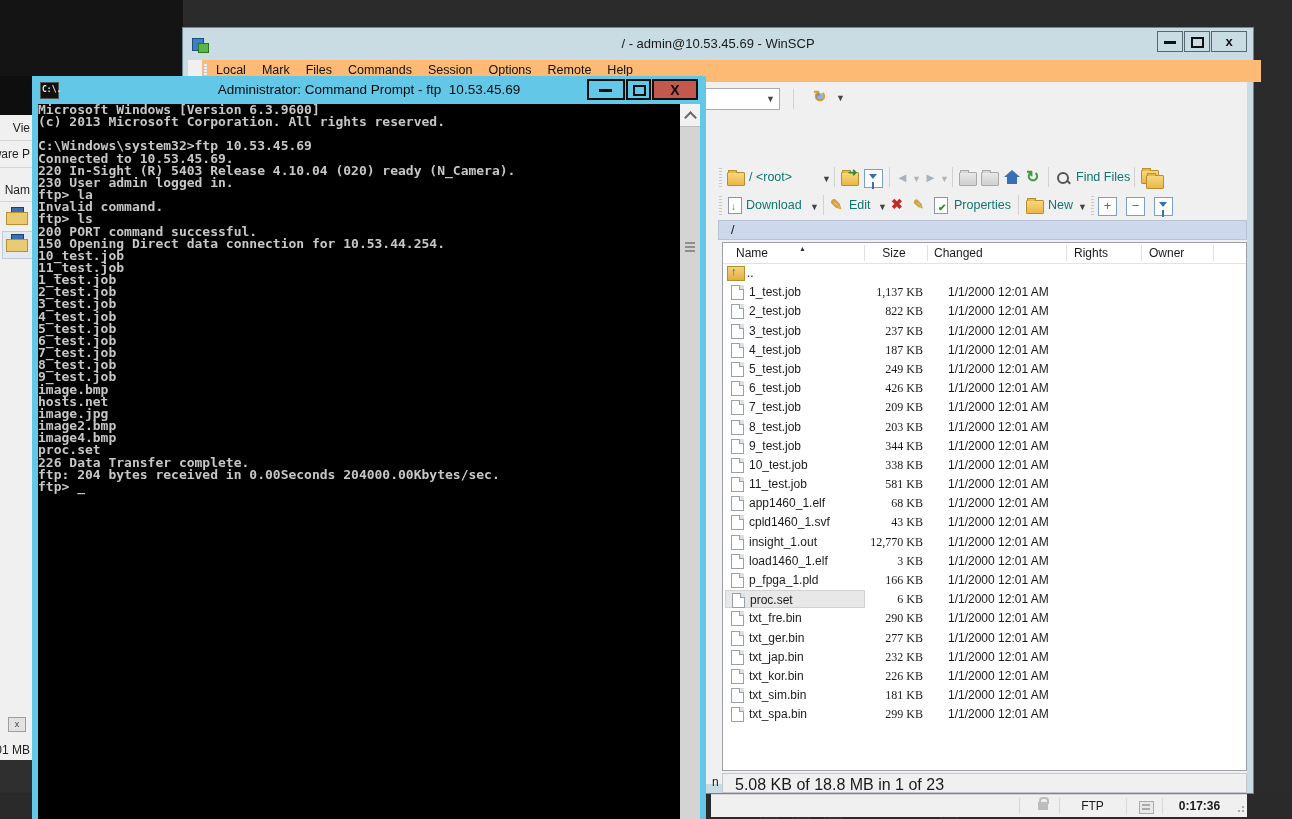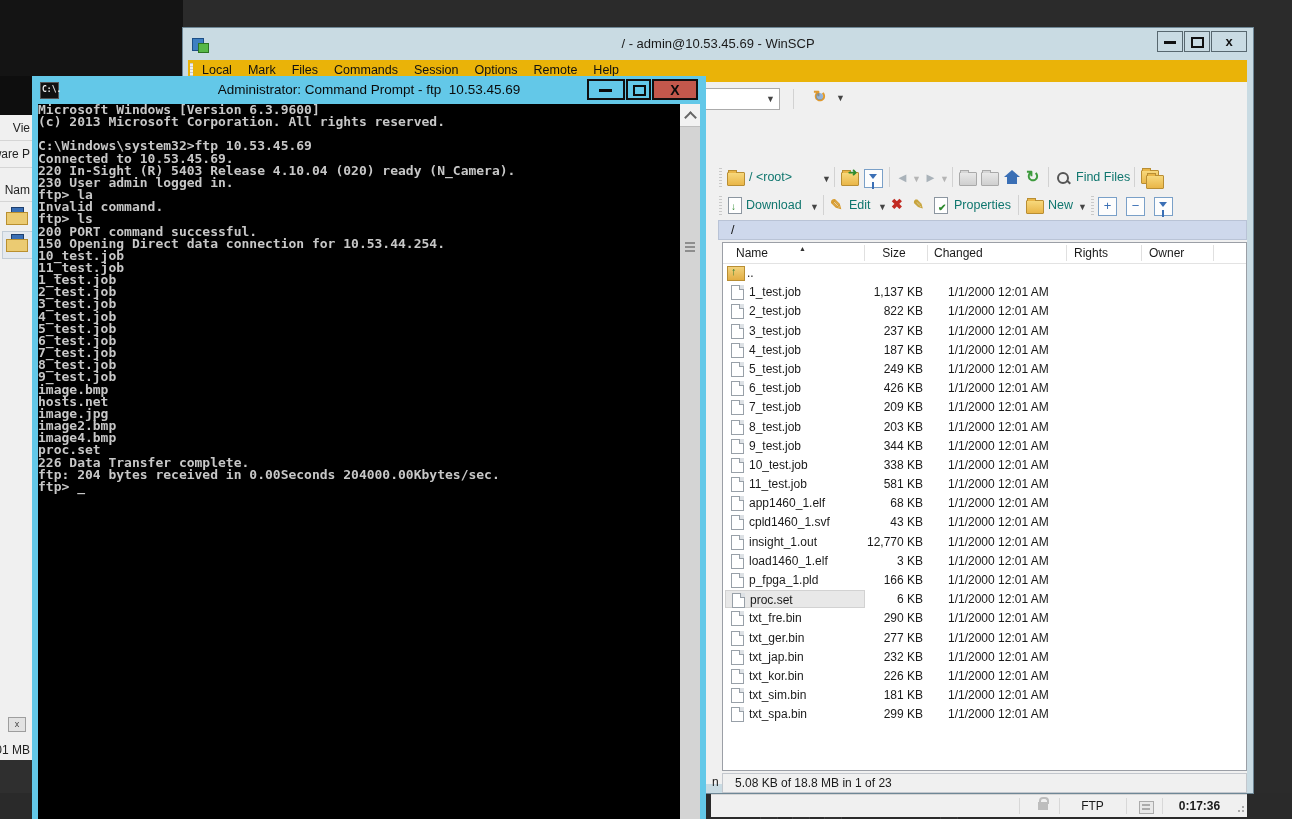--- a/index.html
+++ b/index.html
@@ -32,21 +32,21 @@
   #ws-appicon .a{position:absolute;left:0;top:2px;width:10px;height:11px;background:#3E7FC1;border:1px solid #1D4F86;}
   #ws-appicon .b{position:absolute;left:6px;top:7px;width:9px;height:8px;background:#57B847;border:1px solid #2C7423;}
   .ws-btn{position:absolute;top:3px;height:21px;border:1px solid #57676F;background:transparent;box-sizing:border-box;}
   .ws-btn .bar{position:absolute;left:50%;top:50%;width:12px;height:3px;margin:-1px 0 0 -6px;background:#111;}
   .ws-btn .sq{position:absolute;left:50%;top:50%;width:9px;height:7px;margin:-5px 0 0 -6px;border:2px solid #111;}
   .ws-btn .x{position:absolute;left:0;right:0;top:2px;text-align:center;font-size:13px;font-weight:bold;color:#111;}
   #ws-min{right:70px;width:26px;} #ws-max{right:43px;width:26px;} #ws-close{right:6px;width:36px;}
 
   #ws-body{position:absolute;left:5px;top:32px;width:1059px;height:724px;background:#F0F0F0;}
   
-  #ws-menu{position:absolute;left:0;top:0;width:100%;height:22px;background:#eab308;}
+  #ws-menu{position:absolute;left:14px;top:0;width:100%;height:22px;background:#fdba74;}
   .menu-item{display:inline-block;padding:0 8px;font-size:12.5px;line-height:21px;color:#111;}
   .grip{position:absolute;width:3px;background:repeating-linear-gradient(180deg,#C9C9C9 0 1px,#F0F0F0 1px 3px);}
   
   #ws-tbA{position:absolute;left:0;top:22px;width:100%;height:34px;}
   #ws-combo{position:absolute;left:420px;top:6px;width:170px;height:20px;background:#fff;border:1px solid #ABABAB;}
   .caret{font-size:9px;color:#444;}
   #ws-combo .caret{position:absolute;right:4px;top:5px;}
   #ws-syncicon{position:absolute;left:625px;top:5px;font-size:16px;font-weight:bold;color:#E09A2F;}
   #ws-syncicon:after{content:"";position:absolute;left:3px;top:6px;width:7px;height:7px;border-radius:50%;background:rgba(70,130,200,.55);}
   #ws-tbA .caret2{position:absolute;left:648px;top:11px;}
@@ -79,27 +79,27 @@
   .hdr{position:absolute;top:3px;font-size:12px;color:#1a1a1a;}
   .hdr-sep{position:absolute;top:2px;width:1px;height:16px;background:#E0E0E0;}
   #sortarrow{position:absolute;left:76px;top:2px;font-size:7px;color:#333;}
   #ws-rows{position:absolute;left:0;top:21px;width:100%;}
   .file-row{position:relative;height:19.2px;font-size:12px;color:#1a1a1a;}
   .namecol{position:absolute;left:2px;top:0;width:140px;height:18px;}
   .file-row.selected .namecol{background:#E8E8E8;border:1px solid #D2D2D2;box-sizing:border-box;}
   .fname{position:absolute;left:24px;top:2px;white-space:nowrap;}
   .ficon{position:absolute;left:6px;top:2px;width:11px;height:13px;background:#fff;border:1px solid #98A0A8;}
   .ficon:after{content:"";position:absolute;right:-1px;top:-1px;width:4px;height:4px;background:#DDE1E5;border-left:1px solid #98A0A8;border-bottom:1px solid #98A0A8;}
-  .fsize{position:absolute;left:142px;top:2px;width:58px;text-align:right;white-space:nowrap;}
+  .fsize{position:absolute;left:142px;top:2px;width:58px;text-align:right;white-space:nowrap;font-family:Liberation Serif, serif;}
   .fchanged{position:absolute;left:225px;top:2px;white-space:nowrap;}
   .parent-icon{position:absolute;left:4px;top:2px;width:16px;height:13px;background:linear-gradient(#F2D27C,#E2AE44);border:1px solid #B98E33;}
   .parent-icon:after{content:"↑";position:absolute;left:3px;top:-2px;font-size:11px;font-weight:bold;color:#2E7D32;}
   
   #ws-panelstatus{position:absolute;left:534px;top:713px;width:525px;height:20px;background:#F0F0F0;border:1px solid #C3C7CD;box-sizing:border-box;}
-  #ws-panelstatus .t{position:absolute;left:12px;top:2px;font-size:12px;color:#1a1a1a;}
+  #ws-panelstatus .t{position:absolute;left:12px;top:2px;font-size:16px;color:#1a1a1a;}
   #ws-statusfrag{position:absolute;left:524px;top:715px;font-size:12px;color:#1a1a1a;}
   #ws-statusbar{position:absolute;left:523px;top:734px;width:536px;height:22px;background:#F0F0F0;border-top:1px solid #D5D5D5;}
   .sb-sep{position:absolute;top:3px;width:1px;height:16px;background:#D8D8D8;}
   .sb-txt{position:absolute;top:4px;font-size:12px;color:#1a1a1a;text-align:center;}
   .lock{position:absolute;left:327px;top:7px;width:10px;height:8px;background:#BDBDBD;}
   .lock:before{content:"";position:absolute;left:1px;top:-5px;width:6px;height:5px;border:2px solid #BDBDBD;border-bottom:none;border-radius:4px 4px 0 0;}
   .net-ico{position:absolute;left:428px;top:6px;width:13px;height:11px;border:1px solid #ABABAB;background:#E8E8E8;}
   .net-ico:after{content:"";position:absolute;left:2px;top:2px;width:8px;height:2px;background:#ABABAB;box-shadow:0 4px 0 #ABABAB;}
   .gripdots{position:absolute;right:3px;bottom:3px;width:8px;height:8px;
     background:radial-gradient(circle at 7px 1px,#AAA 1px,transparent 1.2px),

